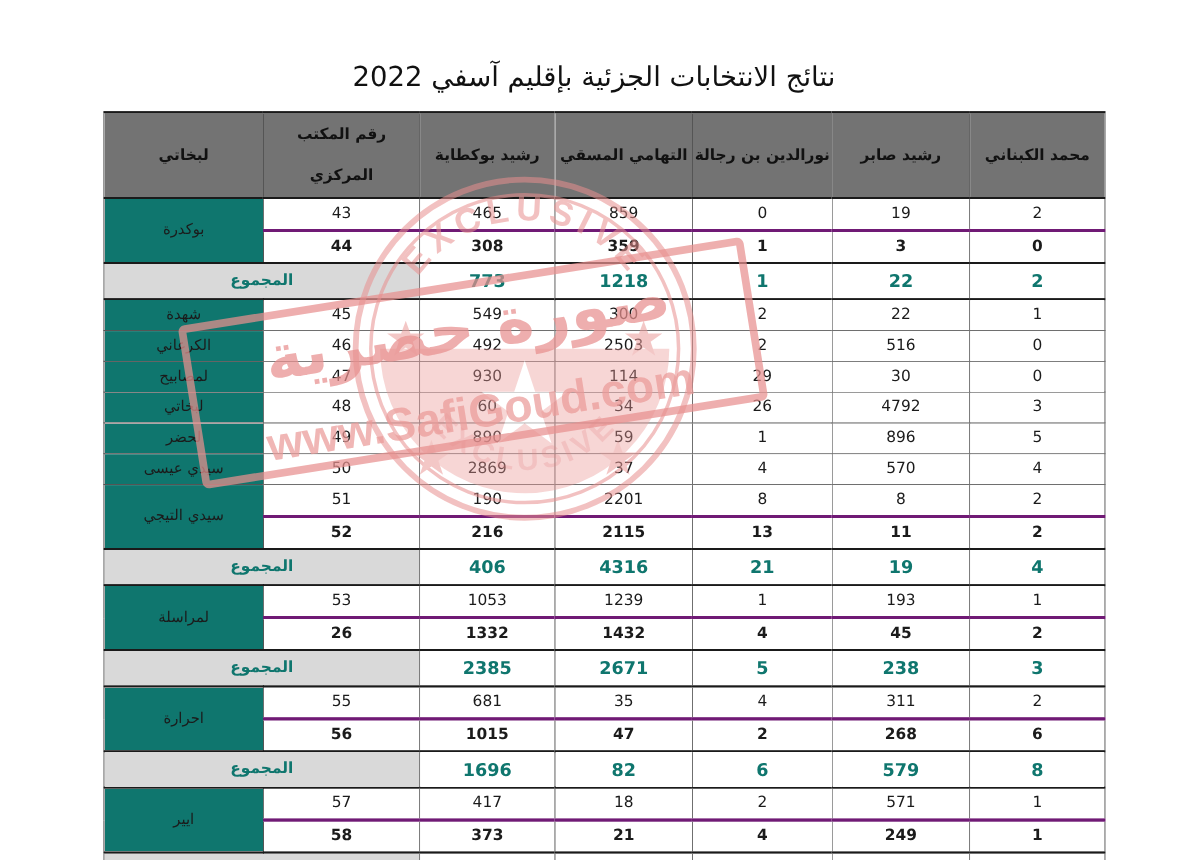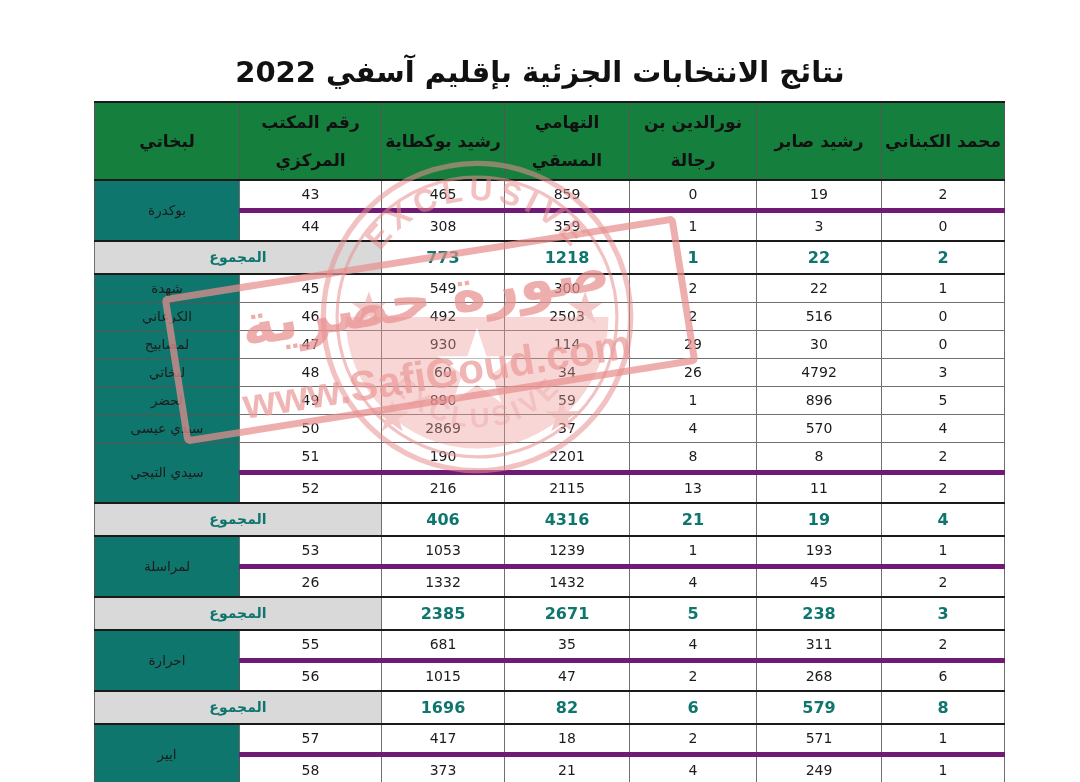--- a/index.html
+++ b/index.html
@@ -8,21 +8,21 @@
     background:#ffffff;
     font-family:"DejaVu Sans","Liberation Sans",sans-serif;
     overflow:hidden;position:relative;
   }
   #page{position:relative;width:1080px;height:782px;}
 
   
   .title{
     position:absolute;top:55px;left:0;width:1080px;
     text-align:center;
-    font-size:29px;font-weight:bold;color:#111;
+    font-size:25px;font-weight:normal;color:#111;
     letter-spacing:0px;
     direction:rtl;
   }
 
   
   .table-wrap{
     position:absolute;
     top:101px;left:95px;width:910px;
     direction:rtl;
   }
@@ -47,23 +47,23 @@
     font-size:14px;
     color:#1b1b1b;
     background:#ffffff;
     padding:0;
     height:27px;
     line-height:27px;
     position:relative;
     z-index:2;
   }
   thead th{
-    background:#15803d;
+    background:#737373;
     font-weight:bold;
-    font-size:17px;
+    font-size:14px;
     height:38px;
     line-height:38px;
     border:1px solid #555;
     border-bottom:2.5px solid #1a1a1a;
     color:#111;
   }
   thead th.first-head{border-top:2.5px solid #1a1a1a;}
 
   
   td.commune{
@@ -84,21 +84,21 @@
     height:31px;line-height:31px;
     color:#0f766e;
   }
   tr.total td.total-label{
     background:#d9d9d9;
     font-size:14px;
     font-weight:bold;
   }
   
   tr.group-start td{border-top:2.2px solid #1a1a1a;}
-  tr.sub td{border-top:5px solid #701a75;}
+  tr.sub td{border-top:3px solid #701a75;font-weight:bold;}
 
   
   .wm-layer{
     position:absolute;inset:0;
     pointer-events:none;
     z-index:5;
   }
   
   .stamp{
     position:absolute;

